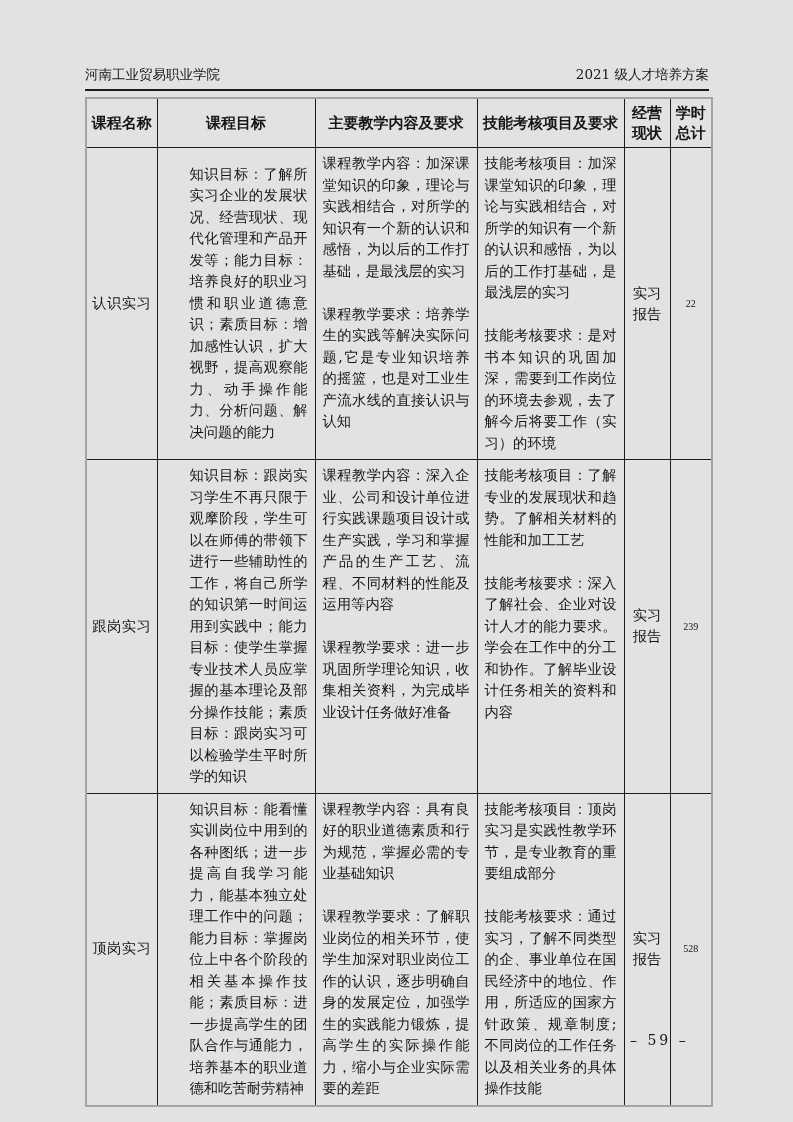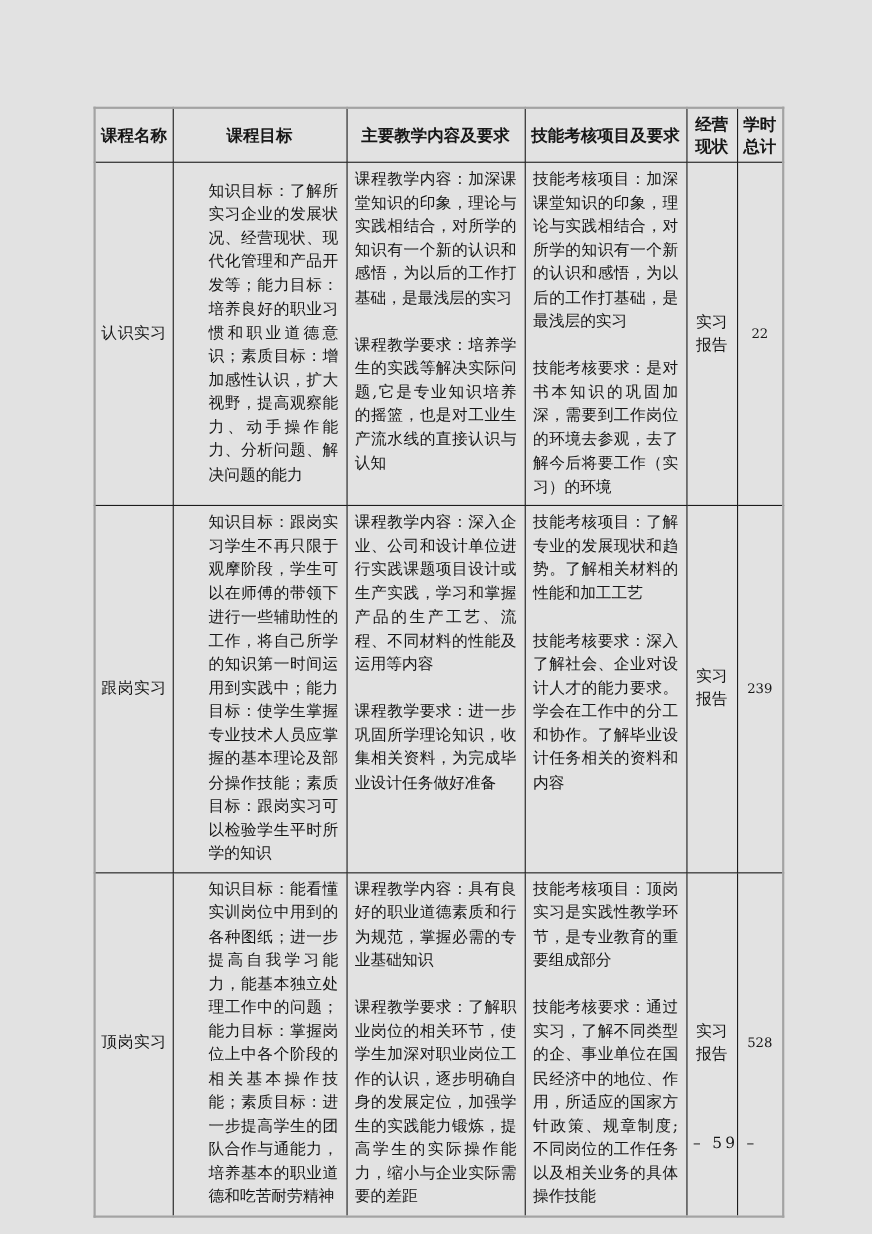--- a/index.html
+++ b/index.html
@@ -35,34 +35,38 @@
     text-align:center; vertical-align:middle; letter-spacing:0.5px;
   }
   td.text-cell { text-align:justify; padding:5px 7px;margin-top:8px; }
   td.mid  { vertical-align:middle;padding-left:32px; }
   td.topv { vertical-align:top; }
   td.text-cell p { margin:0; }
   td.text-cell p + p { margin-top:21.5px; }
   td.method-cell {
     text-align:center; vertical-align:middle; line-height:21px; padding:0;margin-left:9px;
   }
-  td.hours-cell { text-align:center; vertical-align:middle; font-size:12px; }
+  td.hours-cell { text-align:center; vertical-align:middle; font-size:10px;font-family:Liberation Serif, serif; }
   .row-1 { height:304px; }
   .row-2 { height:261px; }
   .row-3 { height:299px; }
   .page-number {
     position:absolute; top:1032px; left:630px; width:100px;
     text-align:left; font-size:14px; letter-spacing:3px;
   }
 </style>
 </head>
 <body>
 
 <div class="page">
 
+  <div class="doc-header">
+    <span>河南工业贸易职业学院</span>
+    <span>2021 级人才培养方案</span>
+  </div>
 
   <table class="curriculum">
     <colgroup>
       <col style="width:71px">
         <col style="width:158px">
         <col style="width:162px">
       <col style="width:147px">
         <col style="width:46px">
         <col style="width:42px">
     </colgroup>

